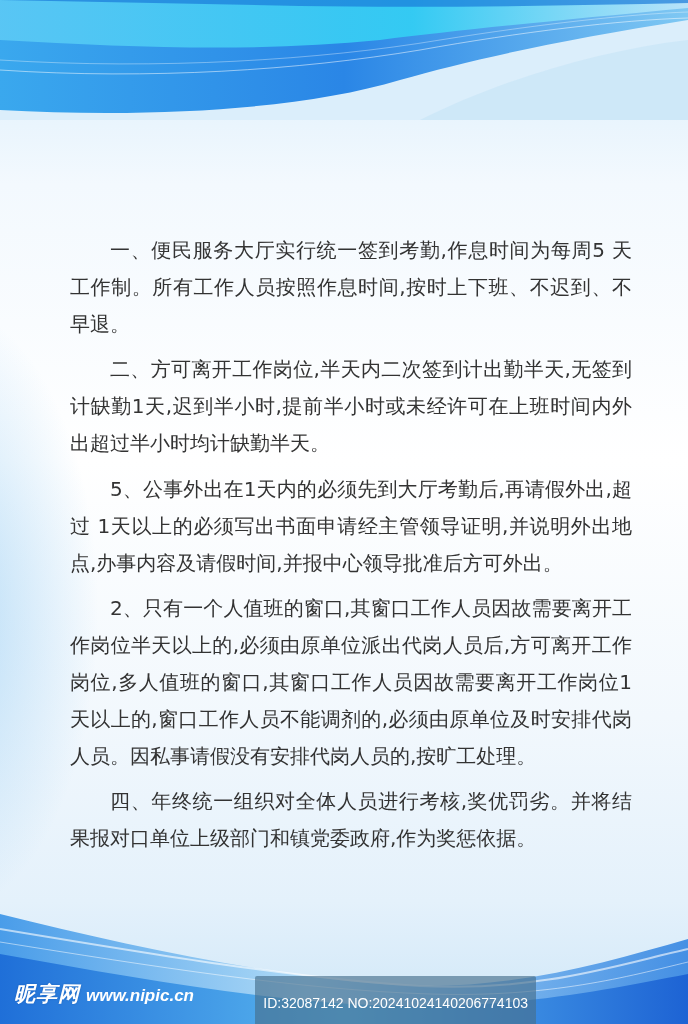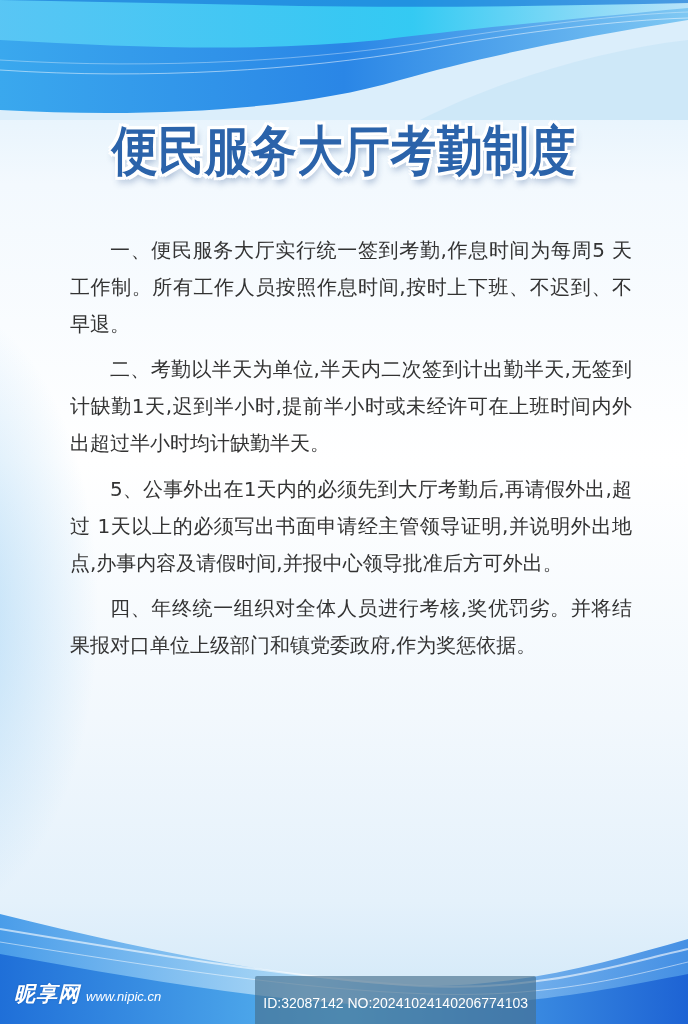--- a/index.html
+++ b/index.html
@@ -40,22 +40,22 @@
   }
   .wm-logo {
     position: absolute; left: 14px; top: 12px; display: flex; align-items: baseline; gap: 6px;
   }
   .wm-brand {
     font-family: "DejaVu Sans", sans-serif; font-weight: bold; font-style: italic;
     font-size: 21px; color: #fff; letter-spacing: 1px;
     text-shadow: 0 0 2px rgba(0,60,140,0.4);
   }
   .wm-url {
-    font-family: "Liberation Sans", sans-serif; font-weight: normal; font-style: italic;
-    font-size: 13px; color: #fff;
+    font-family: "Liberation Sans", sans-serif; font-weight: bold; font-style: italic;
+    font-size: 17px; color: #fff;
   }
   .wm-id {
     position: absolute; right: 12px; top: 8px; height: 30px; padding: 12px 8px;
     background: rgba(70,110,140,0.65); color: #fff;
     font-family: "Liberation Sans", sans-serif; font-size: 14px; line-height: 30px;
     border-radius: 2px;
   }
 </style>
 </head>
 <body>
@@ -79,28 +79,26 @@
     <path d="M0,0 H688 V20 C560,40 470,60 400,80 C300,110 150,118 0,110 Z" fill="url(#gt1)"></path>
     <path d="M0,0 H688 V8 C560,20 460,30 380,40 C260,52 140,48 0,40 Z" fill="url(#gt2)" opacity="0.9"></path>
     <path d="M0,0 H688 V3 C560,6 420,8 300,6 C200,4 100,2 0,0 Z" fill="#1a7ad8" opacity="0.7"></path>
     <path d="M0,70 C150,80 300,70 420,50 C520,32 620,20 688,18" stroke="#ffffff" stroke-width="1" fill="none" opacity="0.5"></path>
     <path d="M0,60 C160,70 320,60 440,40 C540,24 630,14 688,12" stroke="#ffffff" stroke-width="1" fill="none" opacity="0.35"></path>
     <path d="M420,120 C500,80 600,50 688,40 V120 Z" fill="#cbe6f8" opacity="0.8"></path>
   </svg>
 
   <div class="bg-left-glow"></div>
 
-  <div class="title-wrap">
-    <div class="title">便民服务大厅考勤制度</div>
-  </div>
 
   <div class="body">
     <p>一、便民服务大厅实行统一签到考勤,作息时间为每周5 天工作制。所有工作人员按照作息时间,按时上下班、不迟到、不早退。</p>
-    <p>二、考勤以半天为单位,半天内二次签到计出勤半天,无签到计缺勤1天,迟到半小时,提前半小时或未经许可在上班时间内外出超过半小时均计缺勤半天。</p>
+    <p>二、方可离开工作岗位,半天内二次签到计出勤半天,无签到计缺勤1天,迟到半小时,提前半小时或未经许可在上班时间内外出超过半小时均计缺勤半天。</p>
     <p>5、公事外出在1天内的必须先到大厅考勤后,再请假外出,超过  1天以上的必须写出书面申请经主管领导证明,并说明外出地点,办事内容及请假时间,并报中心领导批准后方可外出。</p>
+    <p>2、只有一个人值班的窗口,其窗口工作人员因故需要离开工作岗位半天以上的,必须由原单位派出代岗人员后,方可离开工作岗位,多人值班的窗口,其窗口工作人员因故需要离开工作岗位1天以上的,窗口工作人员不能调剂的,必须由原单位及时安排代岗人员。因私事请假没有安排代岗人员的,按旷工处理。</p>
     <p>四、年终统一组织对全体人员进行考核,奖优罚劣。并将结果报对口单位上级部门和镇党委政府,作为奖惩依据。</p>
   </div>
 
   <svg class="wave wave-bottom" viewBox="0 0 688 130" preserveAspectRatio="none">
     <defs>
       <linearGradient id="gb1" x1="0" y1="0" x2="1" y2="0">
         <stop offset="0" stop-color="#2f8ee6"></stop>
         <stop offset="0.45" stop-color="#a9d8f6"></stop>
         <stop offset="1" stop-color="#2a7fe0"></stop>
       </linearGradient>

